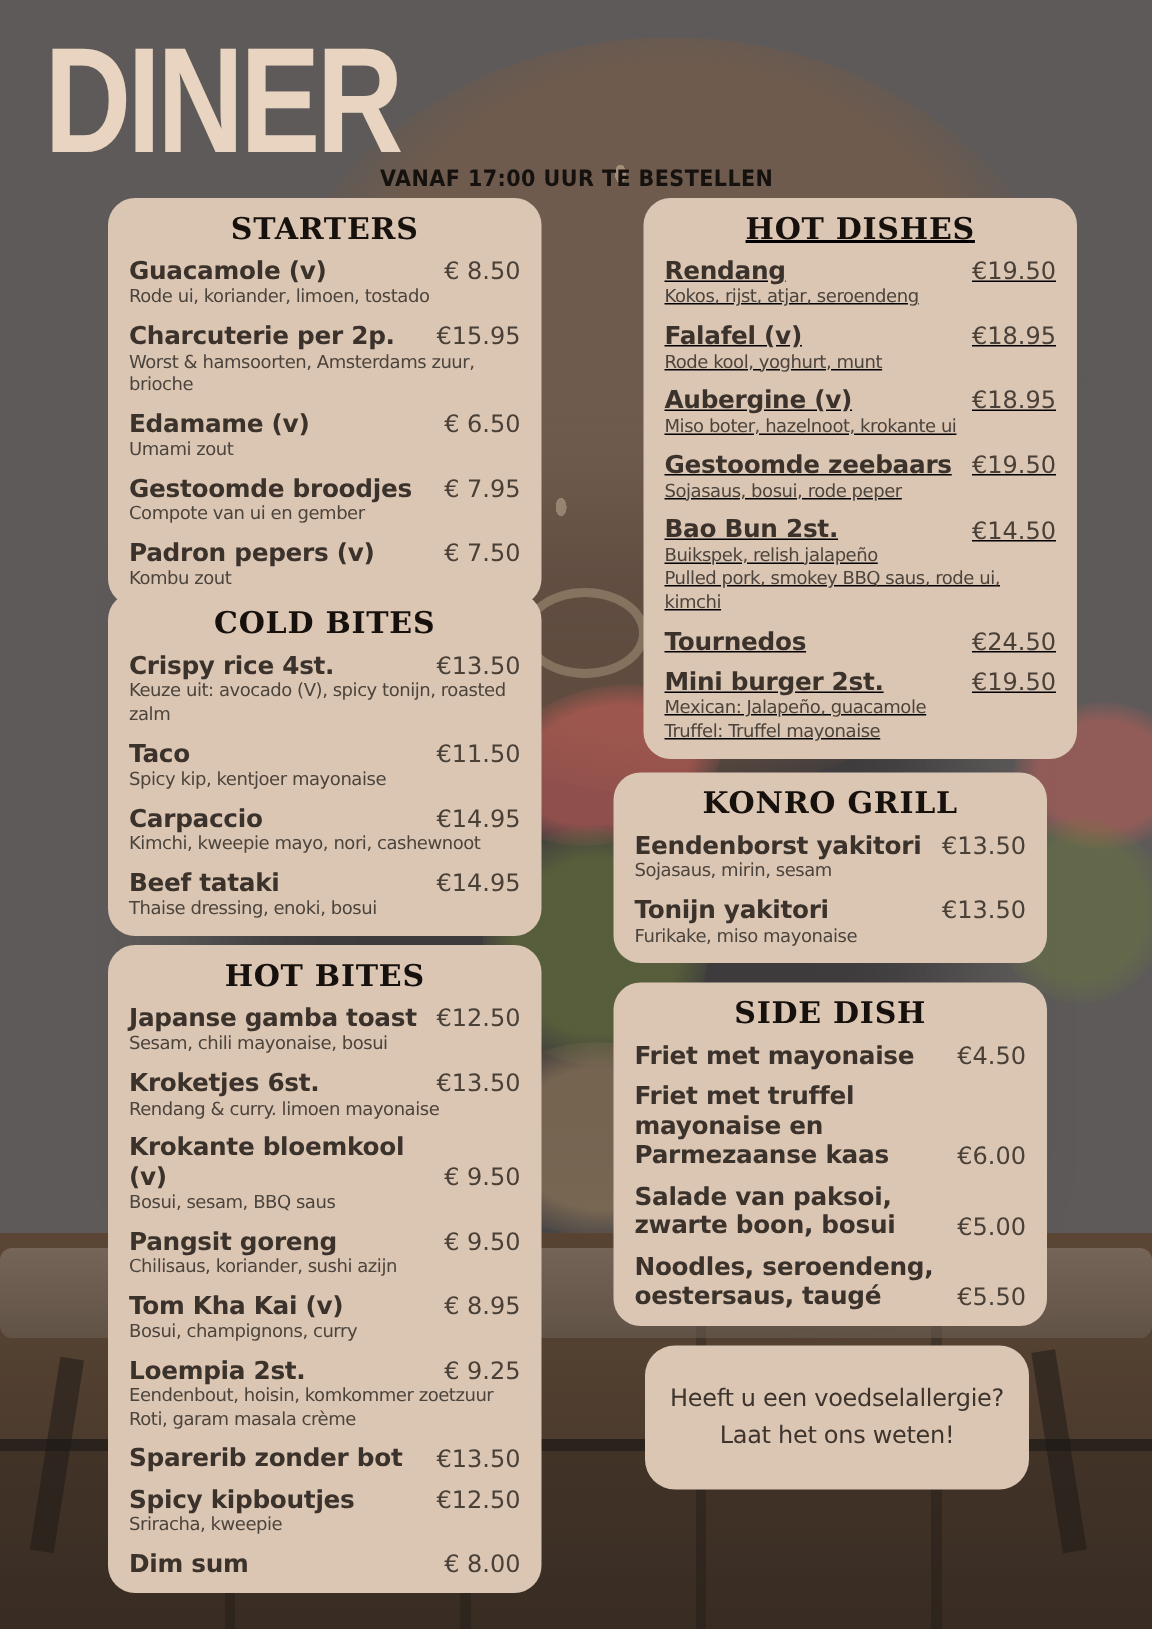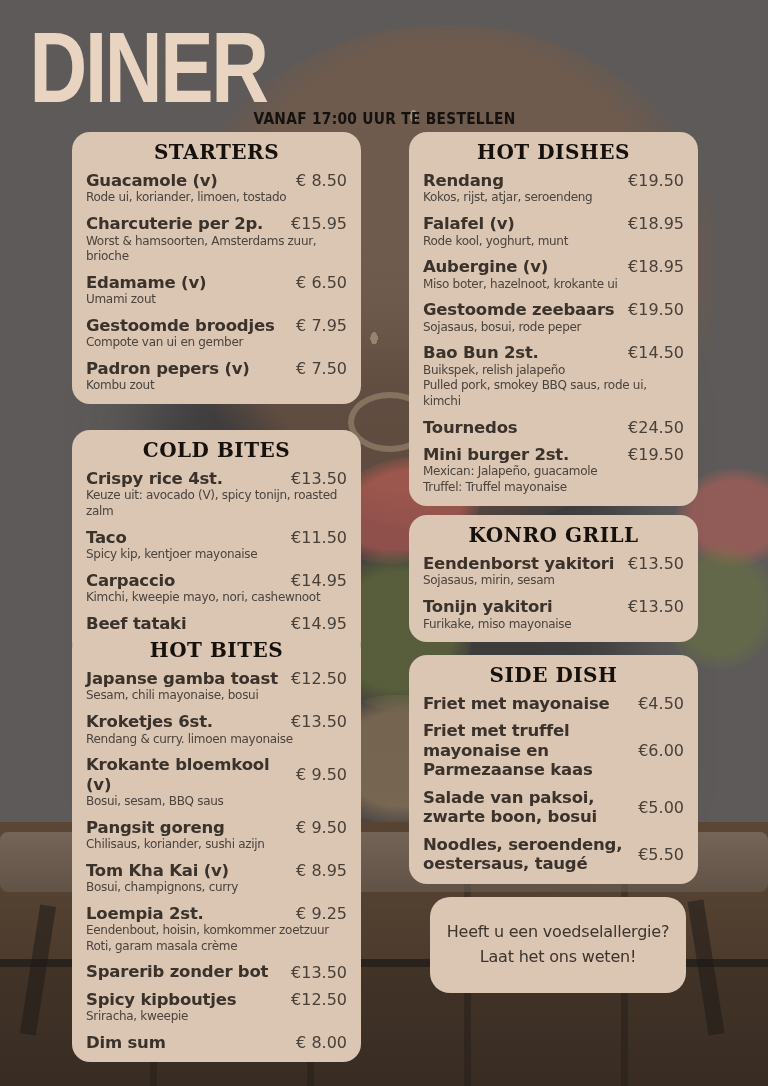--- a/index.html
+++ b/index.html
@@ -51,31 +51,31 @@
   .title{display:inline-block;font-family:"Liberation Sans","DejaVu Sans",sans-serif;
     font-weight:800;font-size:100px;line-height:.95;letter-spacing:-3px;
     transform:scaleX(.8);color:#e9d4c1;}
   .subtitle-wrap{position:absolute;left:0;right:0;top:109px;text-align:center;}
   .subtitle{display:inline-block;font-weight:bold;font-size:15px;letter-spacing:.3px;
     transform:scaleX(.92);color:#15110e;}
   
   .card{position:absolute;width:289px;box-sizing:border-box;background:#dbc5b3;
     border-radius:18px;padding:9px 14px 10px;}
   .card-starters{left:72px;top:132px;}
-  .card-cold-bites{left:72px;top:395px;margin-top:35px;}
+  .card-cold-bites{left:72px;top:395px;}
   .card-hot-bites{left:72px;top:630px;}
-  .card-hot-dishes{left:409px;top:132px;}
+  .card-hot-dishes{left:429px;top:132px;text-decoration:underline;}
   .card-konro-grill{left:409px;top:515px;}
   .card-side-dish{left:409px;top:655px;}
   .card-title{margin:0 0 8px;font-family:"DejaVu Serif","Liberation Serif",serif;
     font-size:20px;line-height:1.1;font-weight:bold;text-align:center;
     letter-spacing:.5px;color:#16110d;}
   .item{margin-bottom:8px;}
   .item:last-child{margin-bottom:0;}
-  .row{display:flex;justify-content:space-between;align-items:center;gap:8px;}
+  .row{display:flex;justify-content:space-between;align-items:flex-end;gap:8px;}
   .name{font-size:16.5px;line-height:1.18;font-weight:bold;color:#3a322b;letter-spacing:-.2px;}
   .price{font-size:16px;line-height:1.2;color:#494038;white-space:nowrap;}
   .desc{font-size:12px;line-height:1.3;color:#4b443d;letter-spacing:-.3px;white-space:pre-line;}
   
   .note{position:absolute;left:430px;top:897px;width:256px;min-height:96px;box-sizing:border-box;
     background:#dbc5b3;border-radius:20px;display:flex;flex-direction:column;
     justify-content:center;align-items:center;text-align:right;padding:10px 14px;}
   .note div{font-size:16px;line-height:1.55;color:#3c342d;letter-spacing:-.2px;}
 </style>
 </head>

